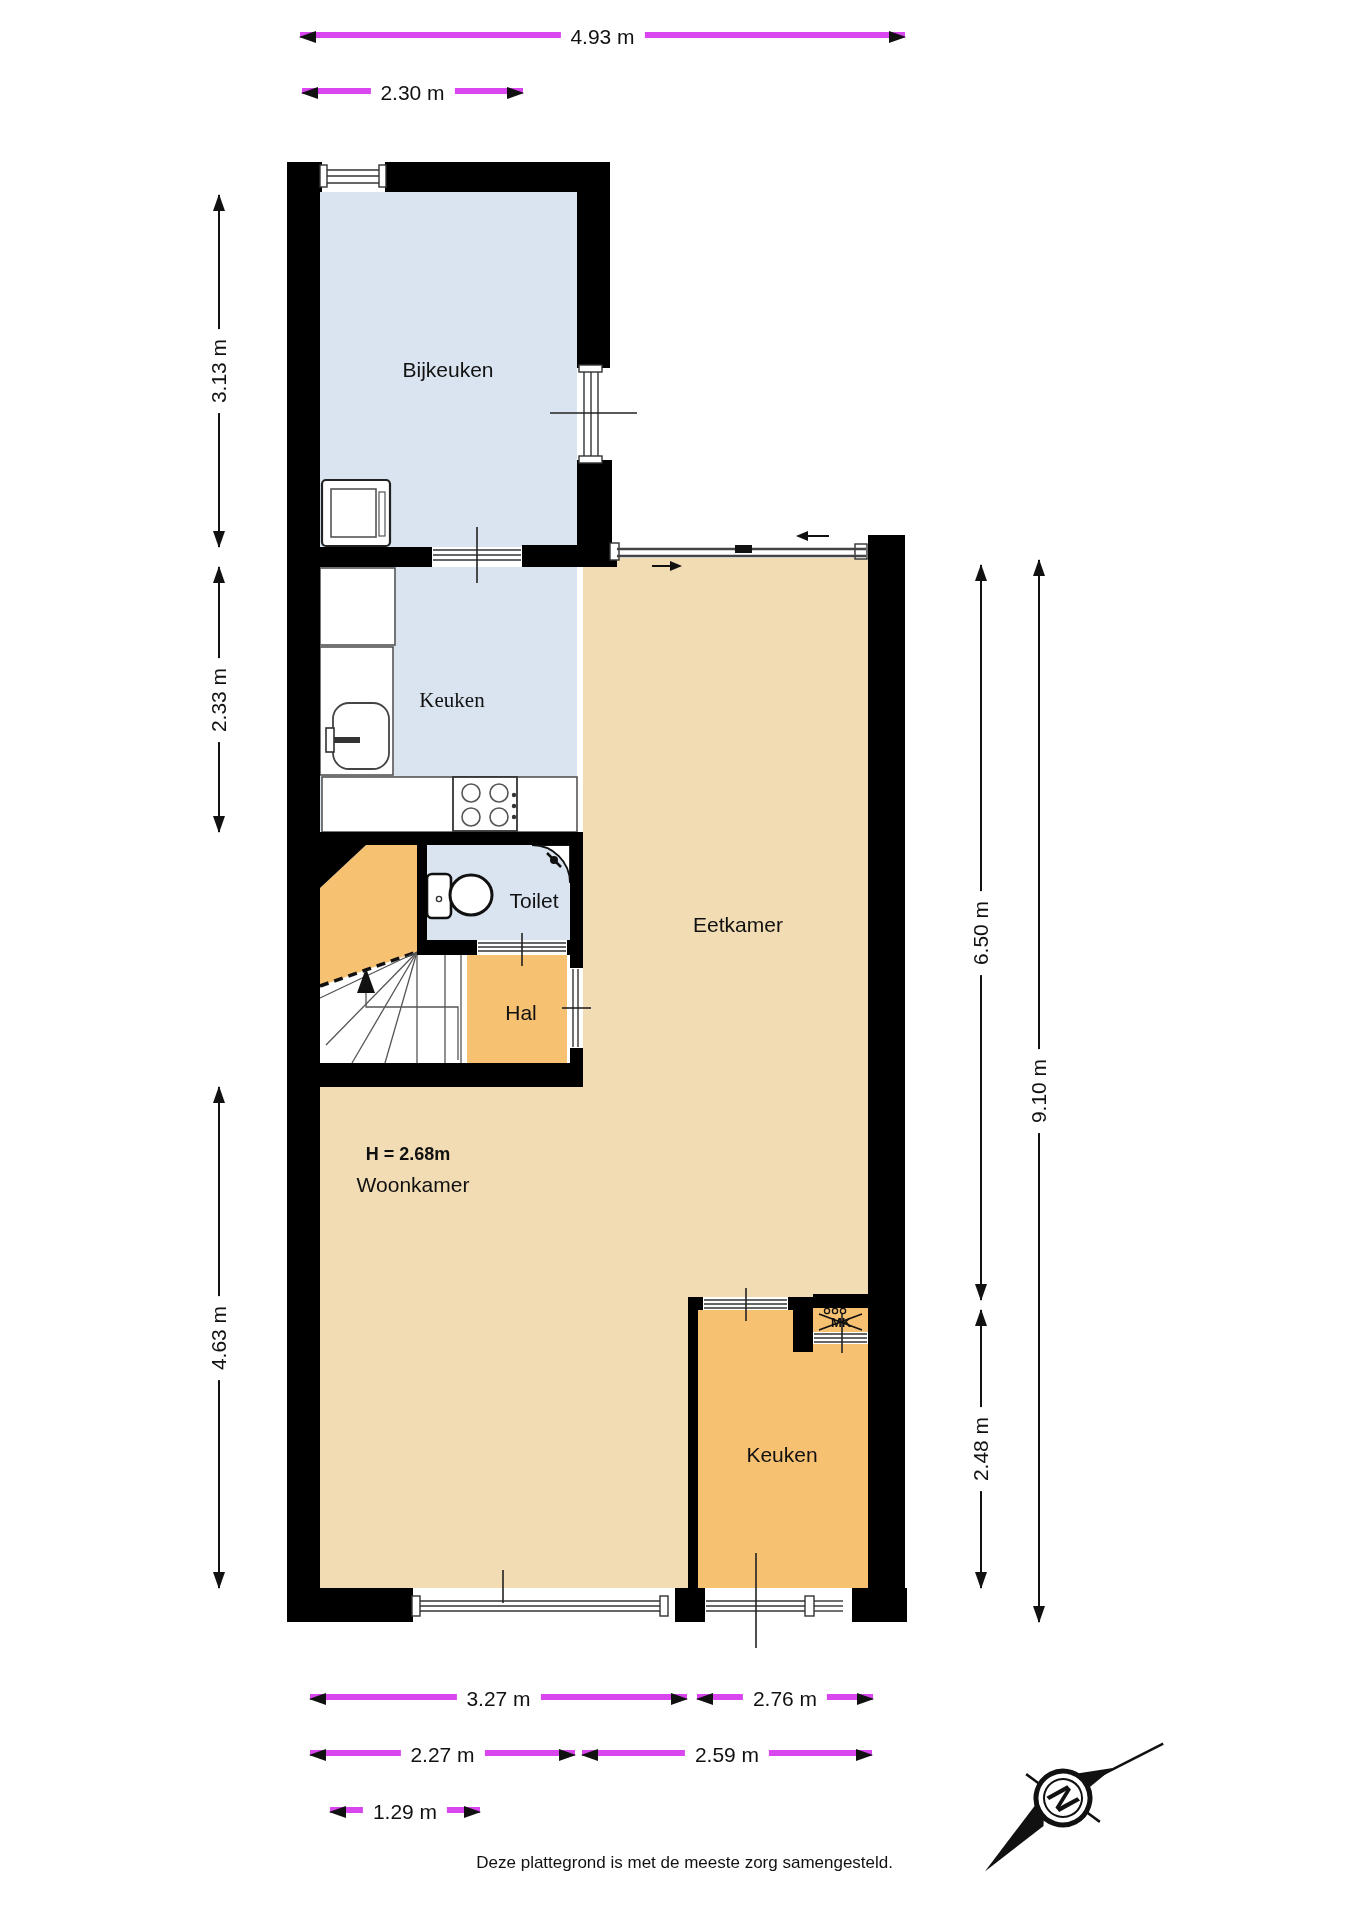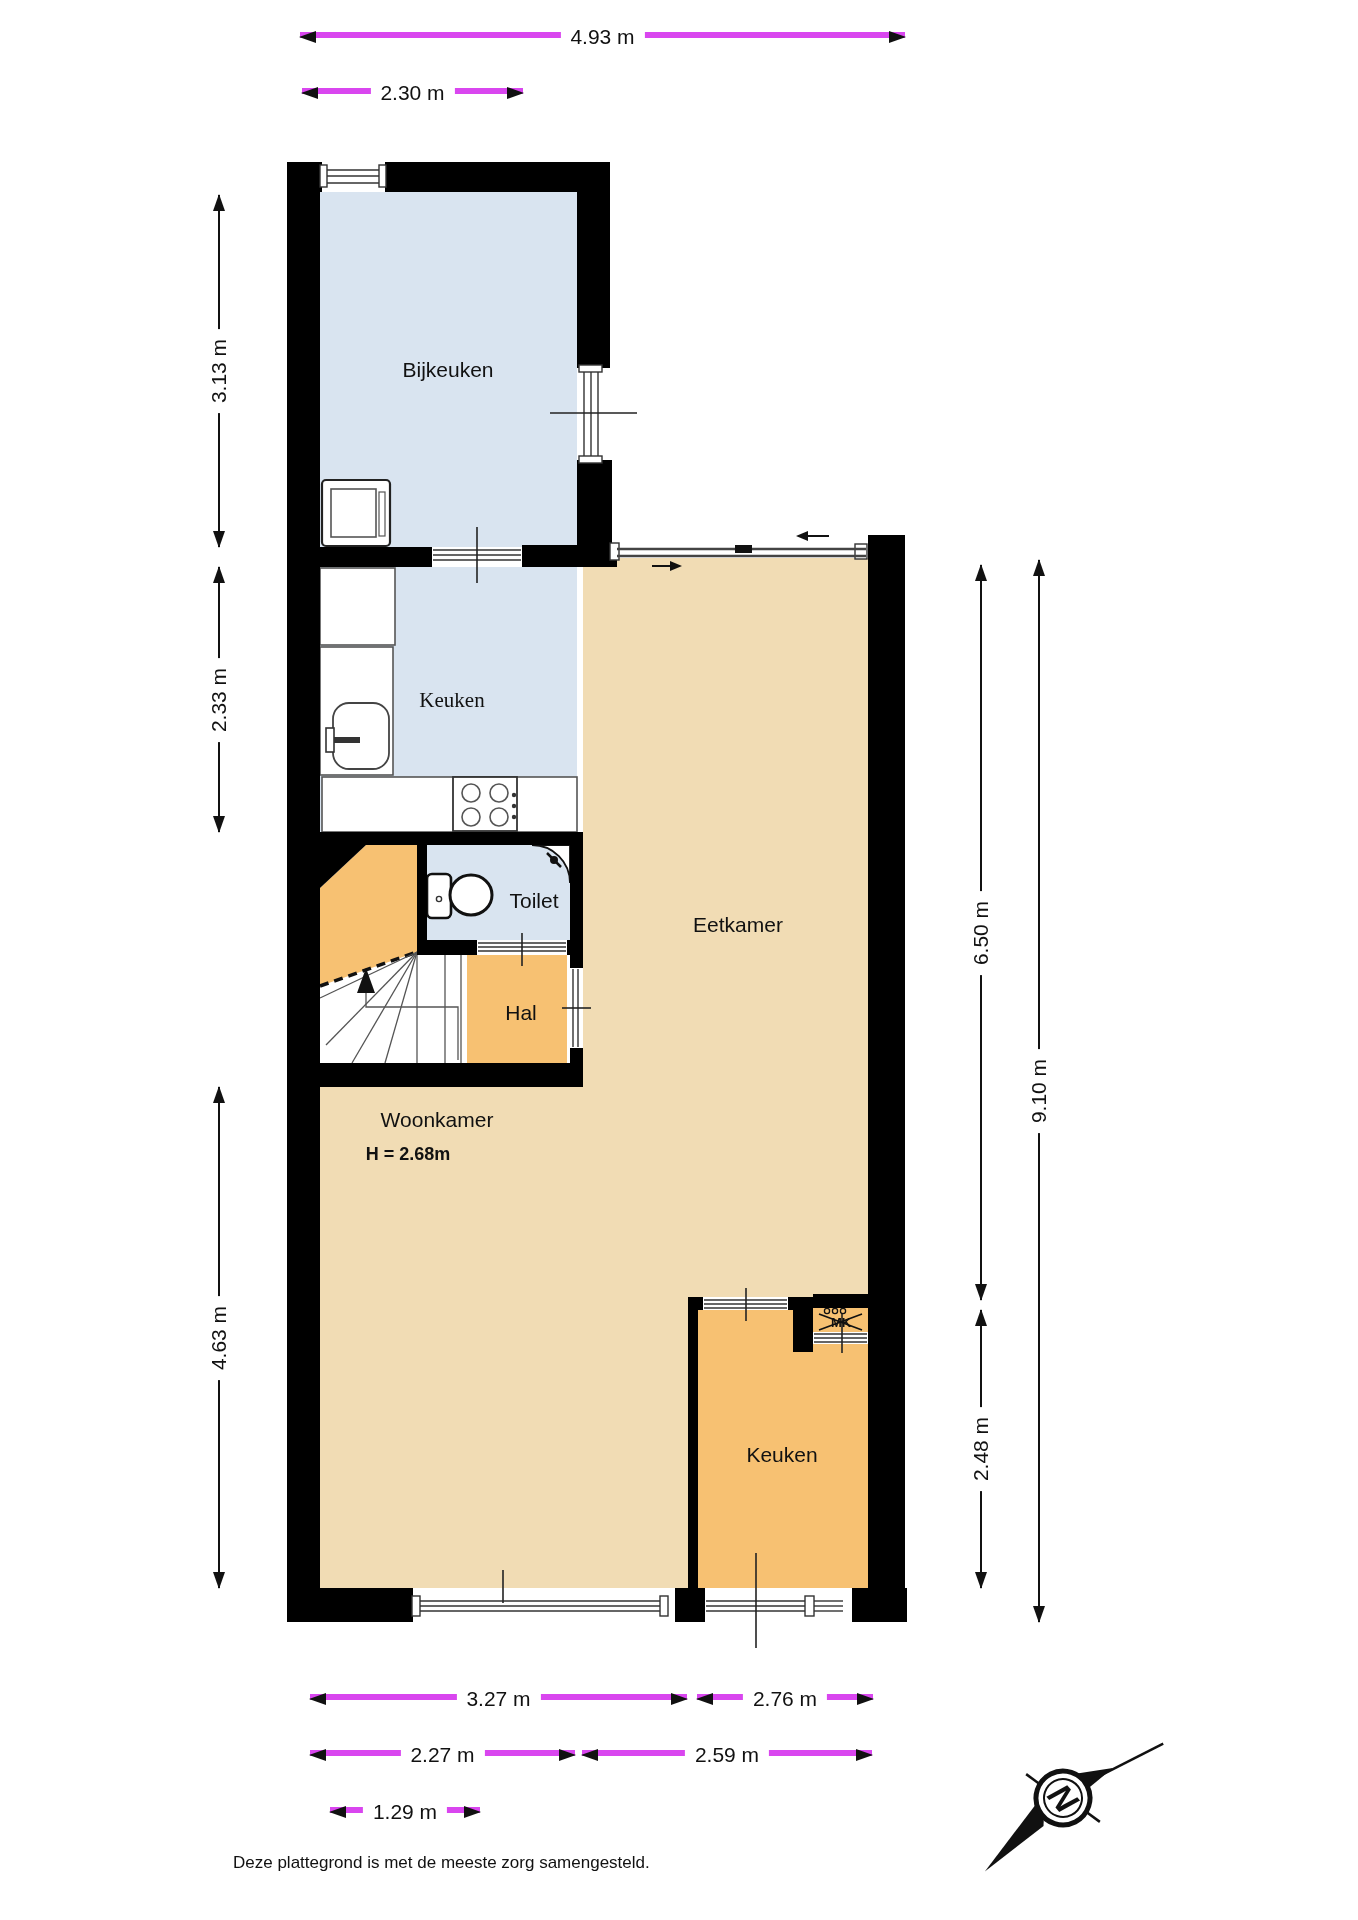--- a/index.html
+++ b/index.html
@@ -20,21 +20,21 @@
                border-right:17px solid #111;border-top:6px solid transparent;border-bottom:6px solid transparent;}
   .dim-h .ah-r{position:absolute;right:-1px;top:-7px;width:0;height:0;
                border-left:17px solid #111;border-top:6px solid transparent;border-bottom:6px solid transparent;}
   .dim-v{position:absolute;width:0;border-left:2px solid #111;}
   .dim-v .lab{position:absolute;left:-1px;top:50%;transform:translate(-50%,-50%) rotate(-90deg);
               background:#fff;padding:0 10px;font-size:21px;white-space:nowrap;}
   .dim-v .ah-t{position:absolute;top:-1px;left:-7px;width:0;height:0;
                border-bottom:17px solid #111;border-left:6px solid transparent;border-right:6px solid transparent;}
   .dim-v .ah-b{position:absolute;bottom:-1px;left:-7px;width:0;height:0;
                border-top:17px solid #111;border-left:6px solid transparent;border-right:6px solid transparent;}
-  #footer{position:absolute;left:233px;top:1853px;width:660px;text-align:left;
+  #footer{position:absolute;left:233px;top:1853px;width:660px;text-align:right;
           font-size:17px;line-height:20px;}
 </style>
 </head>
 <body>
 
 <div id="stage" style="--wall: #000000; --room-blue: #d9e4f0; --room-tan: #f1dcb4; --room-orange: #f7c172;">
 
   <svg class="layer" width="1358" height="1920" viewBox="0 0 1358 1920">
 
     <polygon points="617,558 868,558 868,1297 688,1297 688,1588 320,1588 320,1087 583,1087 583,567 617,567" fill="var(--room-tan)"></polygon>
@@ -234,21 +234,21 @@
       <line x1="819" y1="1314" x2="862" y2="1330" stroke="#111" stroke-width="1.6"></line>
       <line x1="819" y1="1330" x2="862" y2="1314" stroke="#111" stroke-width="1.6"></line>
     </g>
   </svg>
 
   <div class="room-label" style="left:448px;top:370px;">Bijkeuken</div>
   <div class="room-label" style="left:452px;top:700px;font-family:Liberation Serif, serif;">Keuken</div>
   <div class="room-label" style="left:534px;top:901px;">Toilet</div>
   <div class="room-label" style="left:521px;top:1013px;text-align:right;">Hal</div>
   <div class="room-label" style="left:738px;top:925px;">Eetkamer</div>
-  <div class="room-label" style="left:413px;top:1120px;margin-left:24px;">Woonkamer</div>
+  <div class="room-label" style="left:413px;top:1185px;">Woonkamer</div>
   <div class="room-note" style="left:408px;top:1154px;">H = 2.68m</div>
   <div class="room-label" style="left:782px;top:1455px;">Keuken</div>
   <div class="mk-label" style="left:841px;top:1322px;">MK</div>
 
   <div class="dim-h" style="left:300px;top:32px;width:605px;">
     <i class="ah-l"></i>
       <i class="ah-r"></i>
       <span class="lab">4.93 m</span>
     </div>
   <div class="dim-h" style="left:302px;top:88px;width:221px;">

